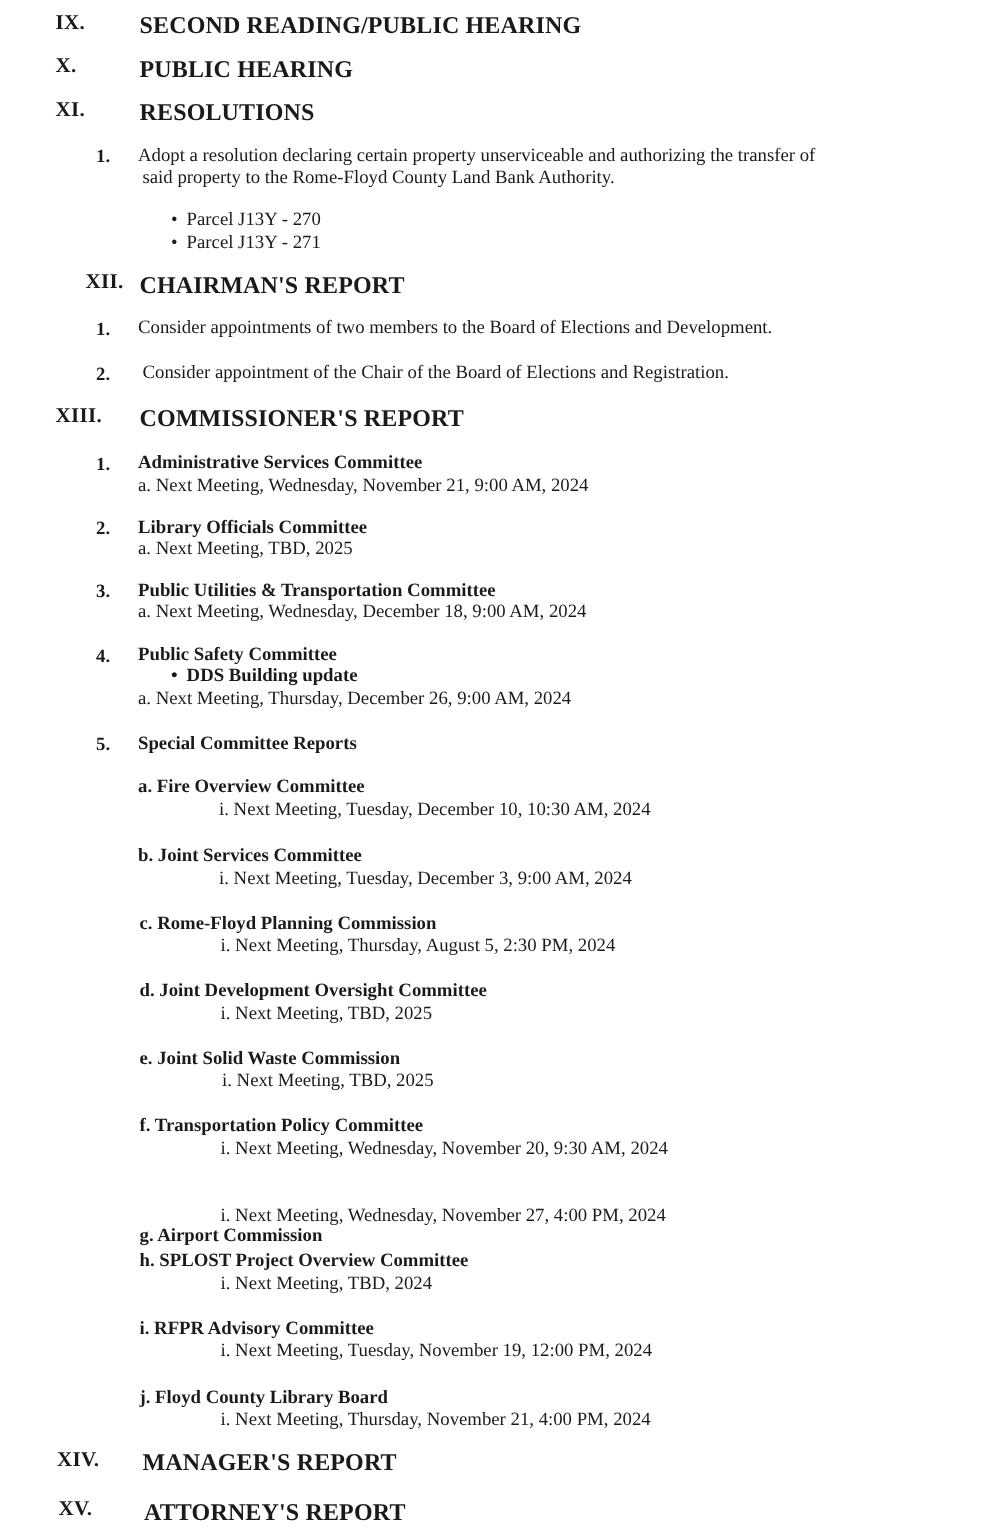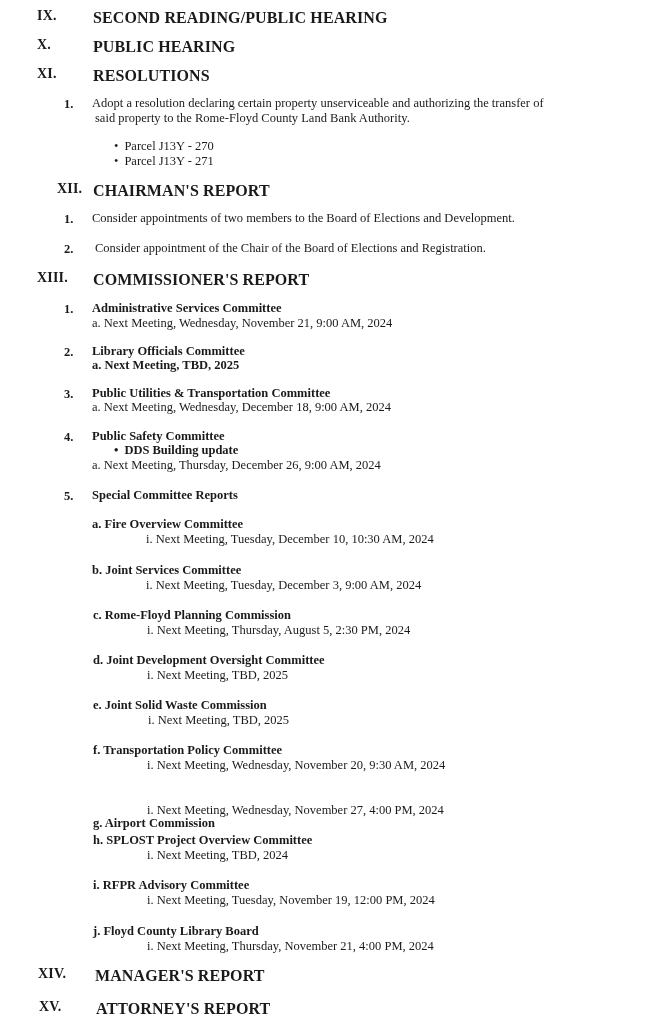--- a/index.html
+++ b/index.html
@@ -45,21 +45,21 @@
 
 <div class="abs roman" style="left:37px; top:270px;">XIII.</div>
 <div class="abs heading" style="left:93px; top:271px;">COMMISSIONER'S REPORT</div>
 
 <div class="abs num" style="left:64px; top:302px;">1.</div>
 <div class="abs bold" style="left:92px; top:301px;">Administrative Services Committee</div>
 <div class="abs sub" style="left:92px; top:316px;">a. Next Meeting, Wednesday, November 21,  9:00 AM, 2024</div>
 
 <div class="abs num" style="left:64px; top:345px;">2.</div>
 <div class="abs bold" style="left:92px; top:344px;">Library Officials Committee</div>
-<div class="abs sub" style="left:92px; top:358px;font-weight:bold;">a. Next Meeting, TBD, 2025</div>
+<div class="abs sub" style="left:92px; top:358px;">a. Next Meeting, TBD, 2025</div>
 
 <div class="abs num" style="left:64px; top:387px;">3.</div>
 <div class="abs bold" style="left:92px; top:386px;">Public Utilities &amp; Transportation Committee</div>
 <div class="abs sub" style="left:92px; top:400px;">a. Next Meeting, Wednesday, December 18, 9:00 AM, 2024</div>
 
 <div class="abs num" style="left:64px; top:430px;">4.</div>
 <div class="abs bold" style="left:92px; top:429px;">Public Safety Committee</div>
 <div class="abs bold bullet" style="left:114px; top:443px;">DDS Building update</div>
 <div class="abs sub" style="left:92px; top:458px;">a. Next Meeting, Thursday, December 26, 9:00 AM, 2024</div>
 

